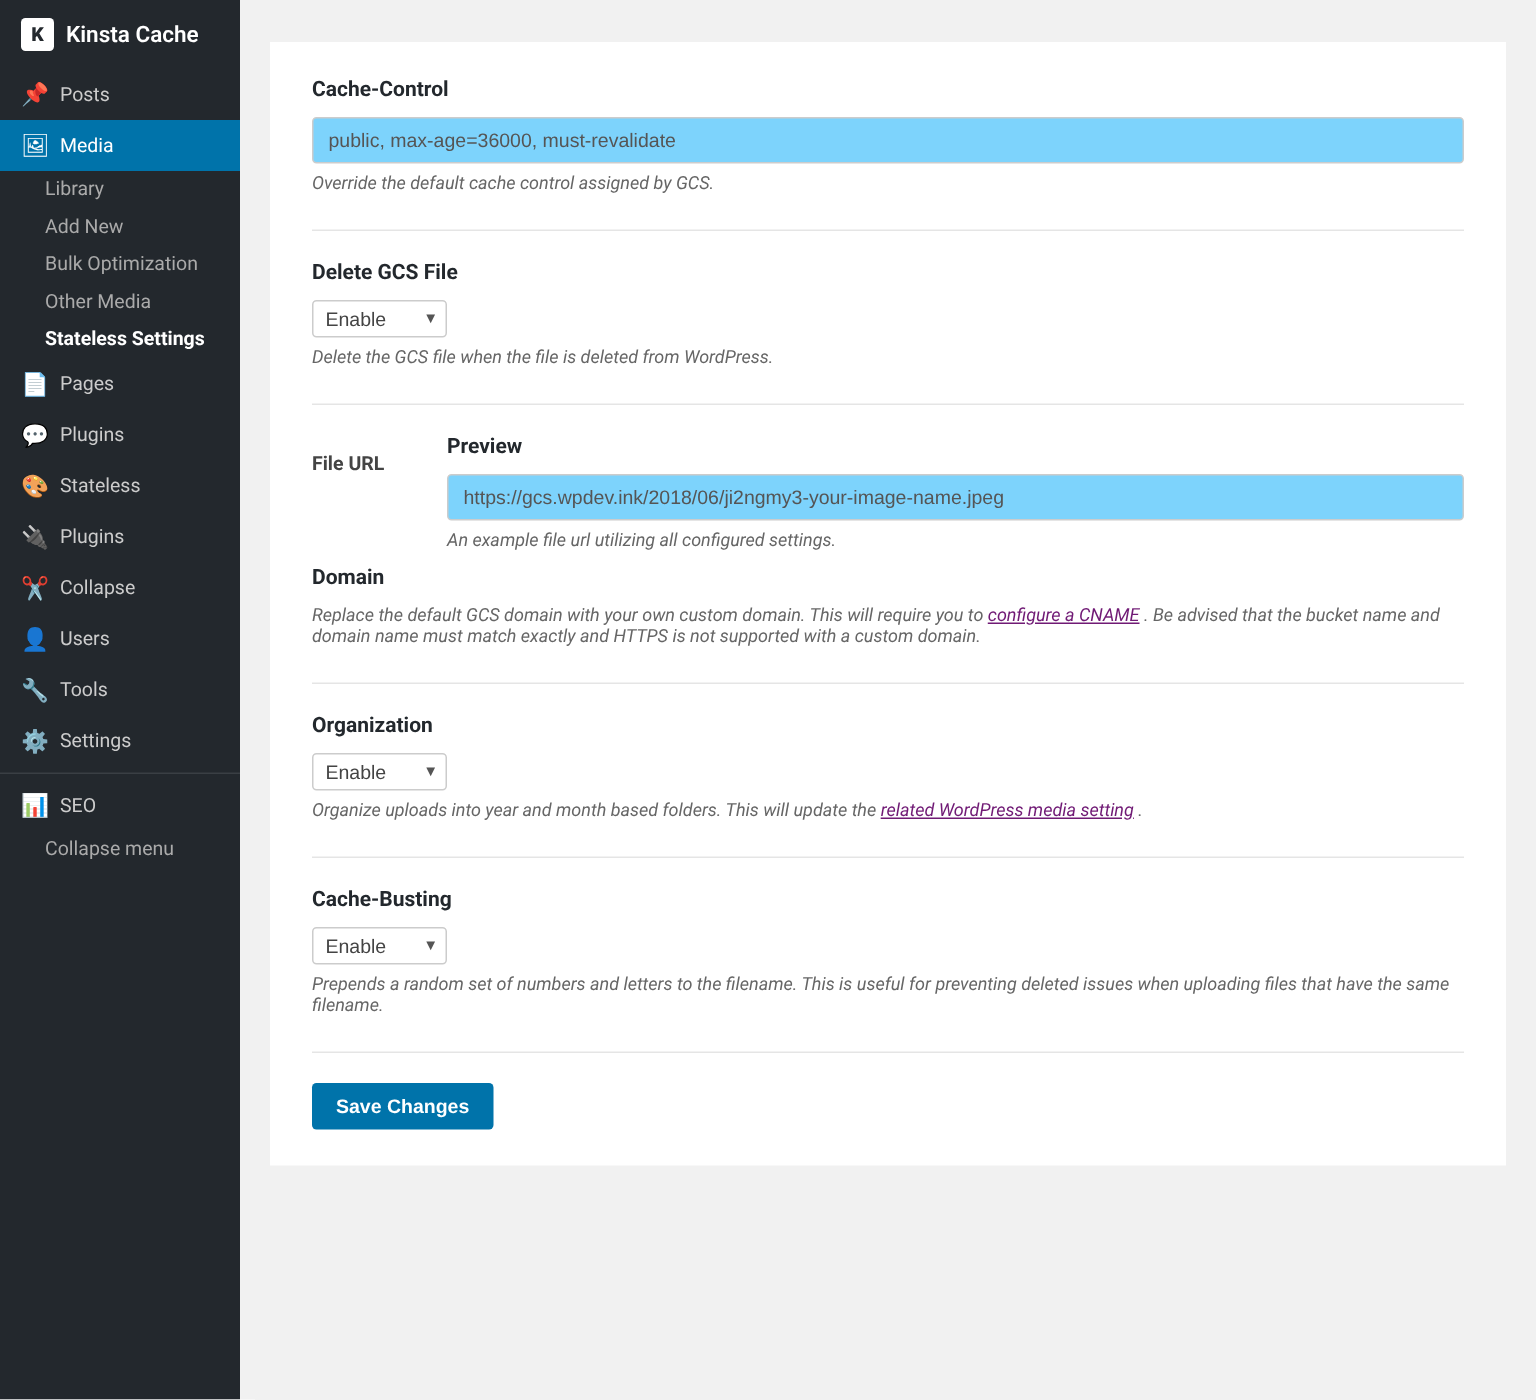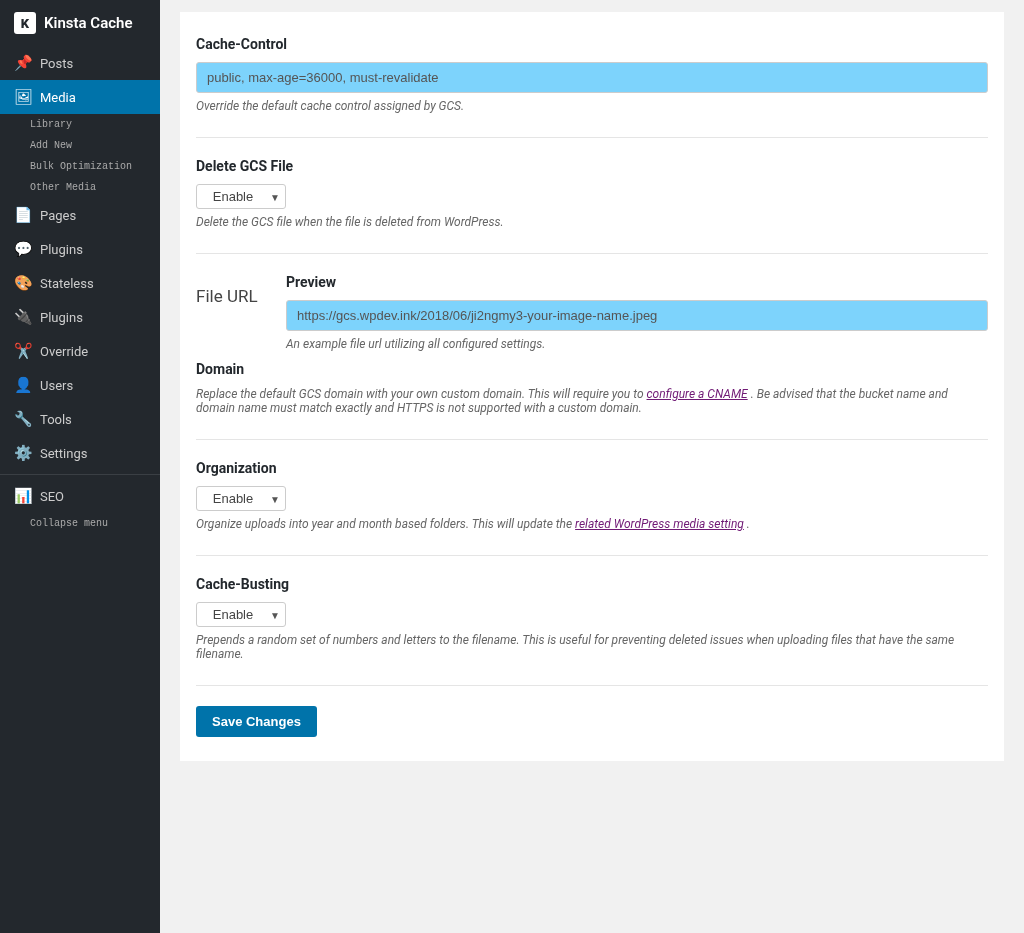--- a/index.html
+++ b/index.html
@@ -41,37 +41,36 @@
       gap: 8px;
       color: #ccc;
       font-size: 13px;
       cursor: pointer;
     }
     .sidebar-section-item.active { background: #0073aa; color: #fff; }
     .sidebar-section-item .icon { font-size: 15px; width: 18px; text-align: center; }
     .sidebar-sub-item {
       padding: 5px 14px 5px 30px;
       color: #aaa;
-      font-size: 10px;
+      font-size: 13px;
       cursor: pointer;
-      font-family: Liberation Mono, monospace;
     }
     .sidebar-sub-item.bold { font-weight: 700; color: #fff; }
     .sidebar-divider { height: 1px; background: #3a3f44; margin: 4px 0; }
 
     
     #main {
       flex: 1;
       overflow-y: auto;
       background: #f1f1f1;
     }
     .content-area {
       background: #fff;
-      margin: 12px 20px;
-      padding: 24px 16px;
+      margin: 28px 20px;
+      padding: 24px 28px;
     }
 
     .section-title {
       font-size: 14px;
       font-weight: 700;
       color: #23282d;
       margin-bottom: 10px;
     }
     .form-input {
       width: 100%;
@@ -98,44 +97,43 @@
     .form-select {
       padding: 4px 24px 4px 8px;
       border: 1px solid #ccc;
       background: #fff;
       font-size: 13px;
       color: #444;
       border-radius: 3px;
       appearance: none;
       cursor: pointer;
       min-width: 90px;
-      text-align: center;
     }
     .select-arrow {
       position: absolute;
       right: 6px; top: 50%;
       transform: translateY(-50%);
       pointer-events: none;
       color: #555;
       font-size: 10px;
     }
 
     .field-block { margin-bottom: 24px; }
 
     .file-url-row {
       display: flex;
       gap: 20px;
       margin-bottom: 10px;
     }
     .file-url-label {
-      font-size: 17px;
+      font-size: 13px;
       color: #444;
       padding-top: 12px;
       min-width: 70px;
-      font-weight: 400;
+      font-weight: 700;
     }
     .file-url-right { flex: 1; }
 
     .save-button {
       background: #0073aa;
       color: #fff;
       border: none;
       padding: 8px 16px;
       font-size: 13px;
       border-radius: 3px;
@@ -168,20 +166,21 @@
 
   <div class="sidebar-section-item active">
     <span class="icon">🖼</span>
     <span>Media</span>
   </div>
 
   <div class="sidebar-sub-item">Library</div>
   <div class="sidebar-sub-item">Add New</div>
   <div class="sidebar-sub-item">Bulk Optimization</div>
   <div class="sidebar-sub-item">Other Media</div>
+  <div class="sidebar-sub-item bold">Stateless Settings</div>
 
   <div class="sidebar-section-item">
     <span class="icon">📄</span>
     <span>Pages</span>
   </div>
 
   <div class="sidebar-section-item">
     <span class="icon">💬</span>
     <span>Plugins</span>
   </div>
@@ -191,21 +190,21 @@
     <span>Stateless</span>
   </div>
 
   <div class="sidebar-section-item">
     <span class="icon">🔌</span>
     <span>Plugins</span>
   </div>
 
   <div class="sidebar-section-item">
     <span class="icon">✂️</span>
-    <span>Override</span>
+    <span>Collapse</span>
   </div>
 
   <div class="sidebar-section-item">
     <span class="icon">👤</span>
     <span>Users</span>
   </div>
 
   <div class="sidebar-section-item">
     <span class="icon">🔧</span>
     <span>Tools</span>

